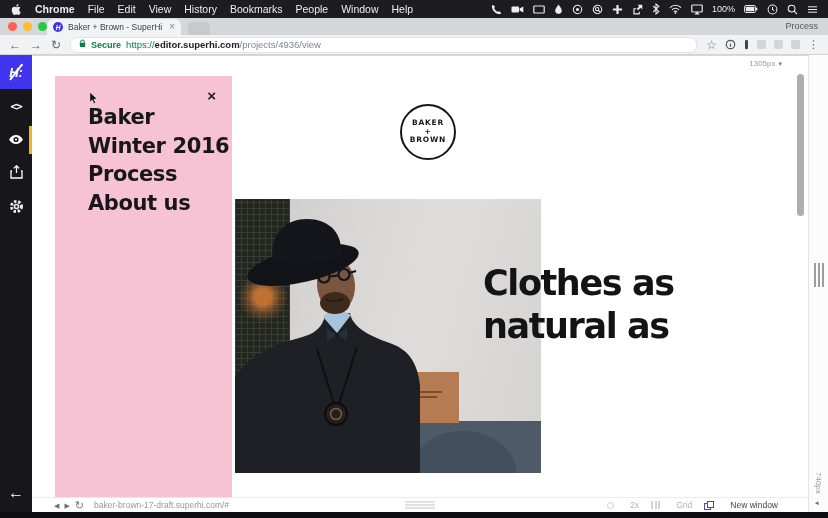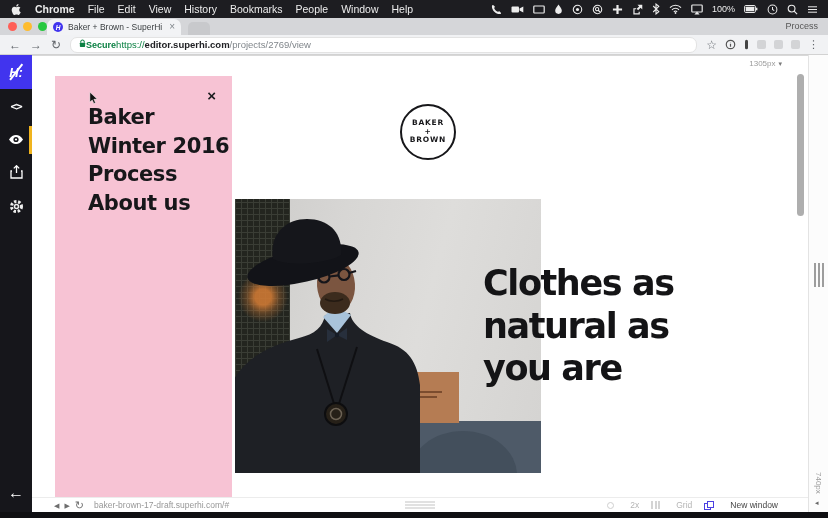--- a/index.html
+++ b/index.html
@@ -28,21 +28,21 @@
   .tab-title{font-size:8.5px;color:#3c4043;white-space:nowrap;overflow:hidden;flex:1;}
   .tab-close{font-size:10px;color:#80868b;flex:0 0 auto;line-height:1;}
   .newtab-stub{position:absolute;left:188px;top:4px;width:22px;height:13px;background:#c8c9cc;border-radius:5px 5px 0 0;}
   .user-name{position:absolute;right:10px;top:3px;font-size:9px;color:#565656;}
 
   
   .urlbar{position:absolute;left:0;top:35px;right:0;height:20px;background:#f1f2f4;border-bottom:1px solid #d2d2d2;
           display:flex;align-items:center;padding:0 9px;box-sizing:border-box;gap:9px;}
   .nav-glyph{font-size:12px;color:#5f6368;line-height:1;}
   .url-field{flex:1;max-width:628px;height:14px;background:#fff;border:1px solid #e3e3e3;border-radius:7px;
-             display:flex;align-items:center;padding:0 8px;font-size:9.5px;white-space:nowrap;overflow:hidden;}
+             display:flex;align-items:center;padding:0 8px;gap:5px;font-size:9.5px;white-space:nowrap;overflow:hidden;}
   .secure{color:#0b8043;font-weight:bold;font-size:9px;}
   .url-scheme{color:#0b8043;}
   .url-domain{color:#202124;font-weight:bold;}
   .url-path{color:#80868b;}
   .ext-area{display:flex;align-items:center;gap:8px;}
   .star{font-size:12px;color:#6a6f74;line-height:1;}
   .ext-faded{width:9px;height:9px;border-radius:2px;background:#d3d4d6;}
   .overflow{font-size:11px;color:#5f6368;line-height:1;}
 
   
@@ -245,21 +245,21 @@
   <div class="urlbar">
     <span class="nav-glyph">←</span>
     <span class="nav-glyph">→</span>
     <span class="nav-glyph">↻</span>
     <div class="url-field">
       <span><svg width="7" height="9" viewBox="0 0 8 10">
             <path d="M2 4V3a2 2 0 0 1 4 0v1" fill="none" stroke="#0b8043" stroke-width="1.2"></path>
             <rect x="1" y="4" width="6" height="5" rx="0.8" fill="#0b8043"></rect>
           </svg></span>
       <span class="secure">Secure</span>
-      <span><span class="url-scheme">https://</span><span class="url-domain">editor.superhi.com</span><span class="url-path">/projects/2769/view</span></span>
+      <span><span class="url-scheme">https://</span><span class="url-domain">editor.superhi.com</span><span class="url-path">/projects/4936/view</span></span>
     </div>
     <div class="ext-area">
       <span class="star">☆</span>
       <span><svg width="11" height="11" viewBox="0 0 12 12">
             <circle cx="6" cy="6" r="4.6" fill="none" stroke="#555" stroke-width="1.3"></circle>
             <path d="M6 3.4v.1M6 5.2v3.2" stroke="#555" stroke-width="1.3"></path>
           </svg></span>
       <span><svg width="5" height="11" viewBox="0 0 5 11">
             <rect x="1" y="0.8" width="3" height="9.4" rx="1.5" fill="#444"></rect>
           </svg></span>
@@ -358,21 +358,20 @@
           <path d="M122,148 L103,208"></path>
         </g>
         <circle cx="101" cy="215" r="11" fill="#262018" stroke="#0d0d0f" stroke-width="2"></circle>
         <circle cx="101" cy="215" r="5.5" fill="none" stroke="#6d6355" stroke-width="1.5"></circle>
       </svg>
     </div>
 
     <div class="headline">
       <div>Clothes as</div>
       <div>natural as</div>
-      <div>you are</div>
     </div>
 
     <div class="scroll-thumb"></div>
 
     <div class="pv-toolbar">
       <div class="pv-left">
         <span class="pv-nav">◀</span>
         <span class="pv-nav">▶</span>
         <span class="pv-reload">↻</span>
         <span class="pv-url">baker-brown-17-draft.superhi.com/#</span>

